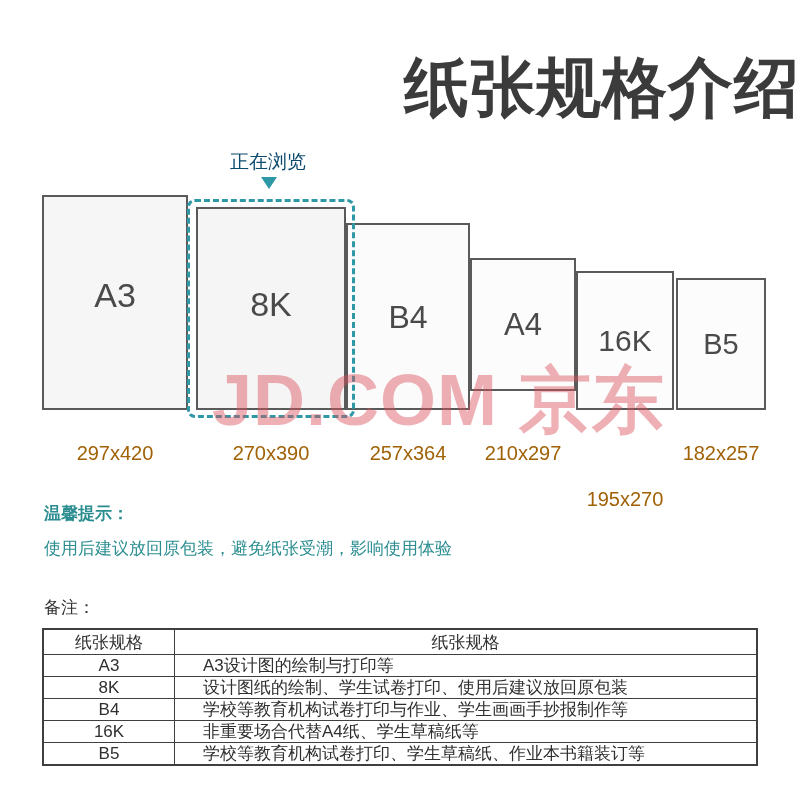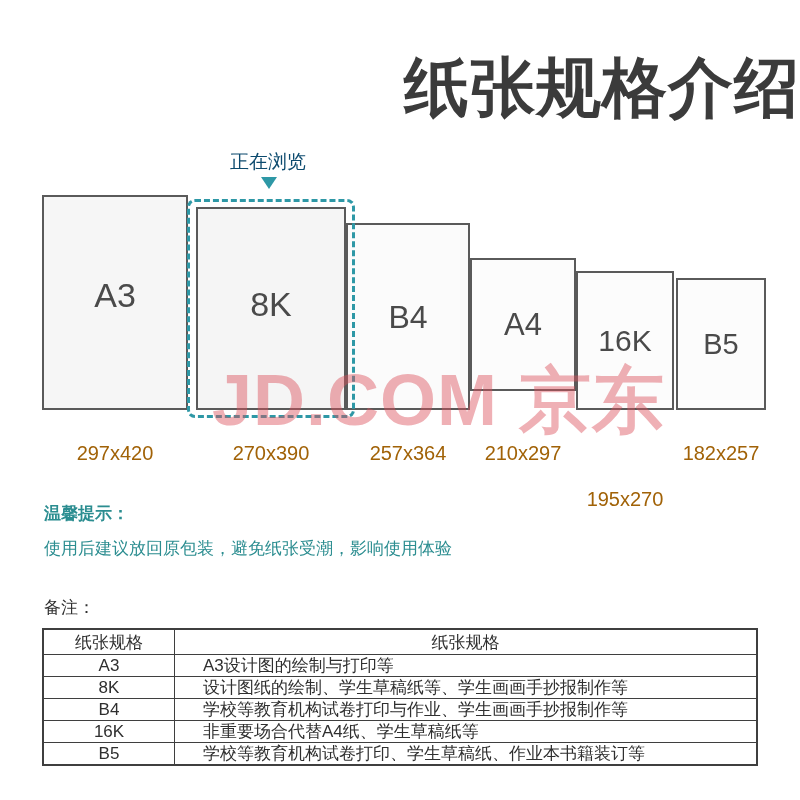--- a/index.html
+++ b/index.html
@@ -129,21 +129,21 @@
         <tr>
       <th class="col-spec">纸张规格</th>
       <th>纸张规格</th>
     </tr>
     <tr>
       <td class="spec-cell">A3</td>
       <td class="usage-cell">A3设计图的绘制与打印等</td>
     </tr>
     <tr>
       <td class="spec-cell">8K</td>
-      <td class="usage-cell">设计图纸的绘制、学生草稿纸等、学生画画手抄报制作等</td>
+      <td class="usage-cell">设计图纸的绘制、学生试卷打印、使用后建议放回原包装</td>
     </tr>
     <tr>
       <td class="spec-cell">B4</td>
       <td class="usage-cell">学校等教育机构试卷打印与作业、学生画画手抄报制作等</td>
     </tr>
     <tr>
       <td class="spec-cell">16K</td>
       <td class="usage-cell">非重要场合代替A4纸、学生草稿纸等</td>
     </tr>
     <tr>

